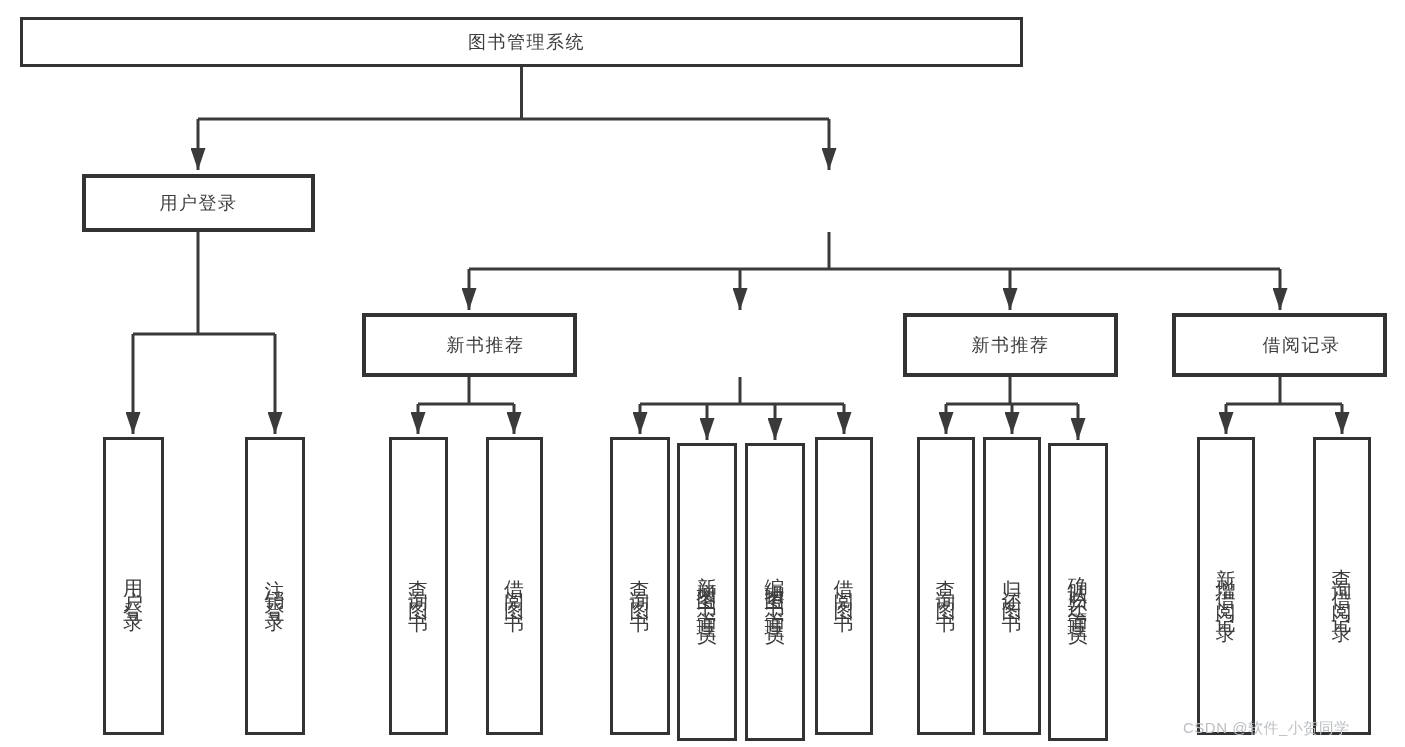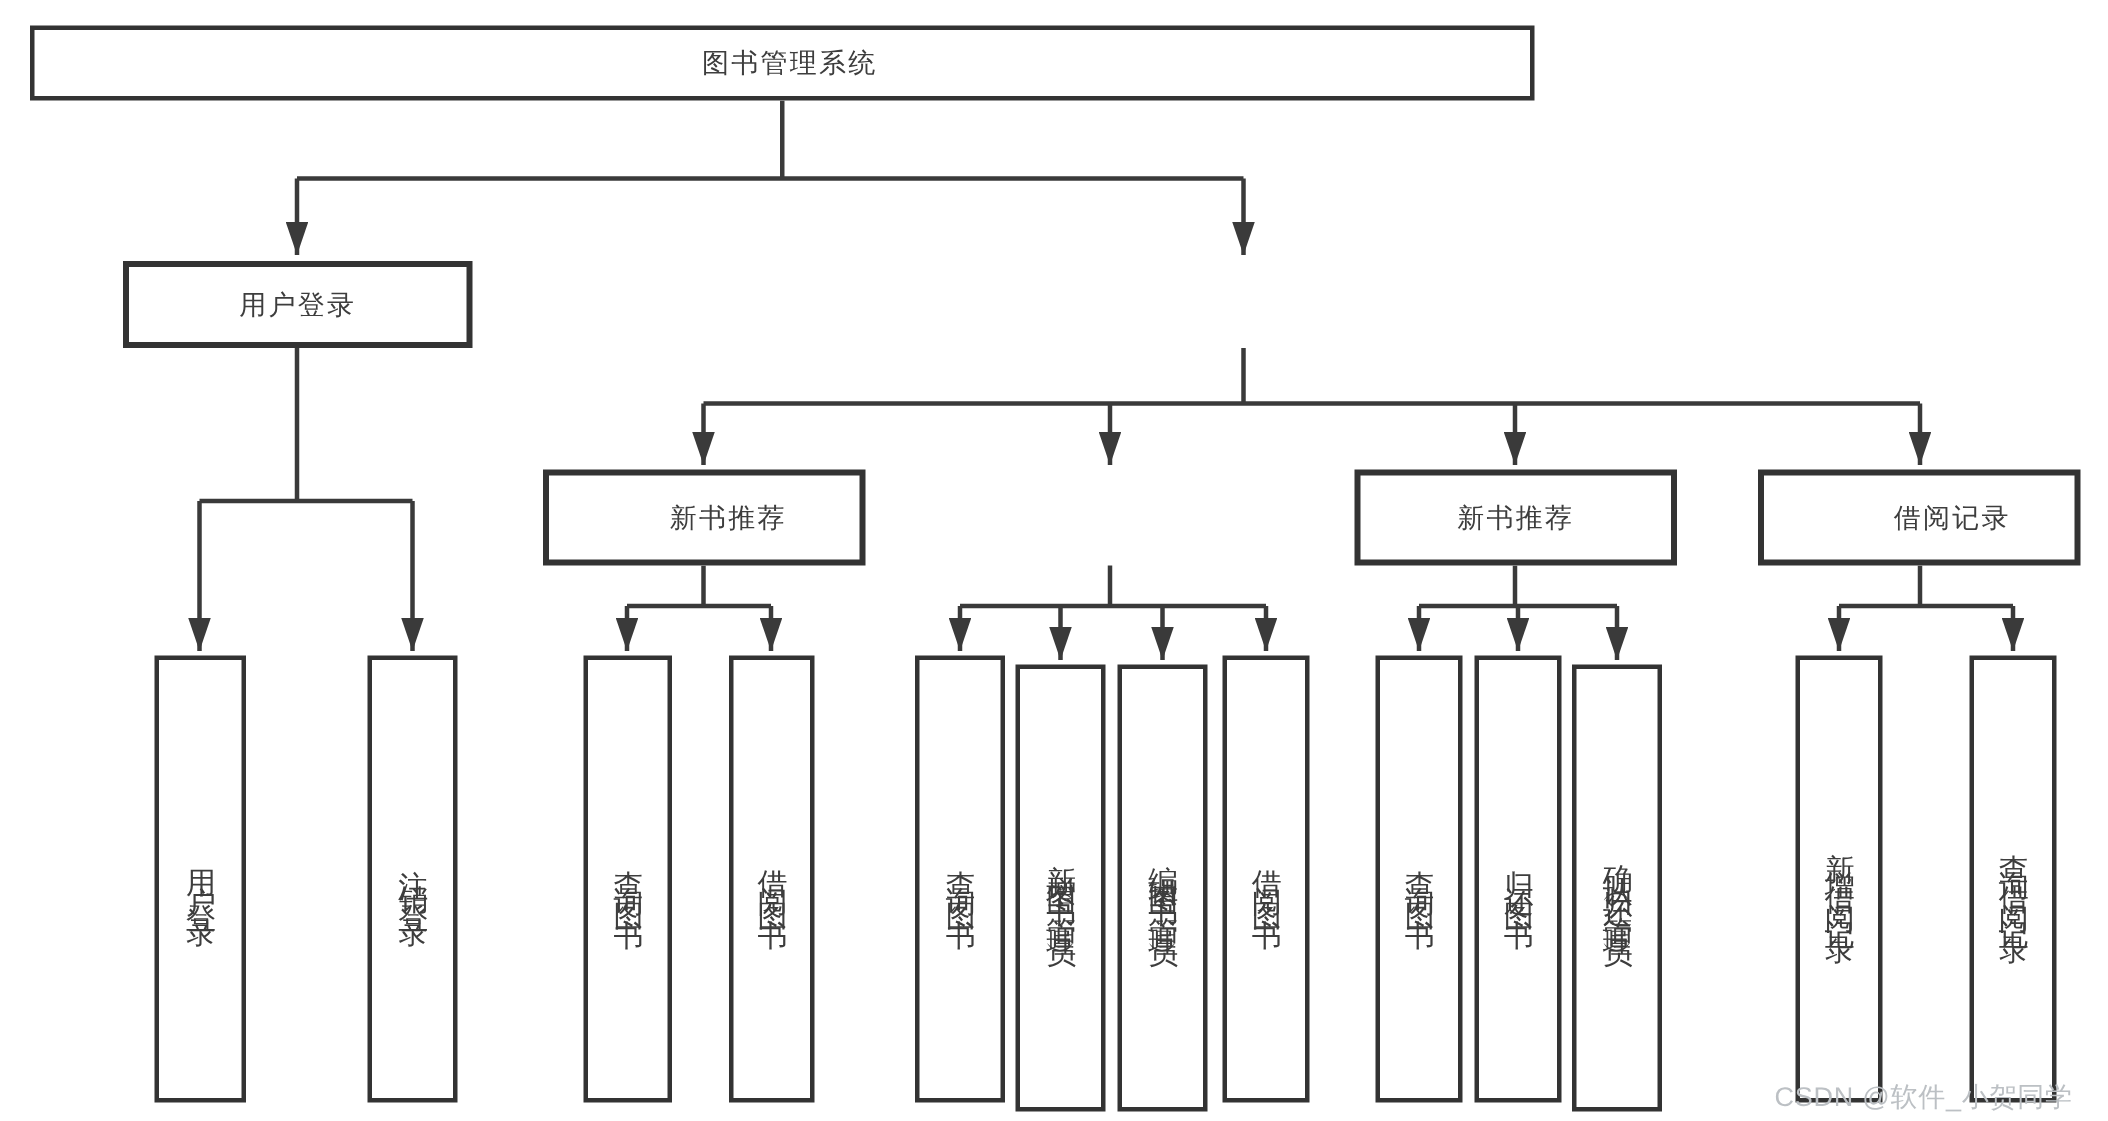--- a/index.html
+++ b/index.html
@@ -21,21 +21,21 @@
   .h-box{border:4px solid var(--border);font-size:18px;letter-spacing:1.5px;font-weight:400;}
   .root-box{border-width:3px;font-size:18px;}
   .leaf{border:3.5px solid var(--border);}
   .vtext{
     writing-mode:vertical-rl;text-orientation:mixed;
     font-size:20px;letter-spacing:11px;color:var(--text);line-height:1;
   }
   .vtext.tight{letter-spacing:7px;}
   .watermark{
     position:absolute;left:1183px;top:719px;z-index:5;
-    font-size:18px;color:var(--wm);white-space:nowrap;letter-spacing:0.5px;
+    font-size:15px;color:var(--wm);white-space:nowrap;letter-spacing:0.5px;
   }
 </style>
 </head>
 <body>
 
 <div class="canvas">
 
   <svg class="connectors" viewBox="0 0 1405 747" xmlns="http://www.w3.org/2000/svg">
     <defs>
       <marker id="arrowhead" markerUnits="userSpaceOnUse" markerWidth="22" markerHeight="15" refX="22" refY="7.5" orient="auto">

